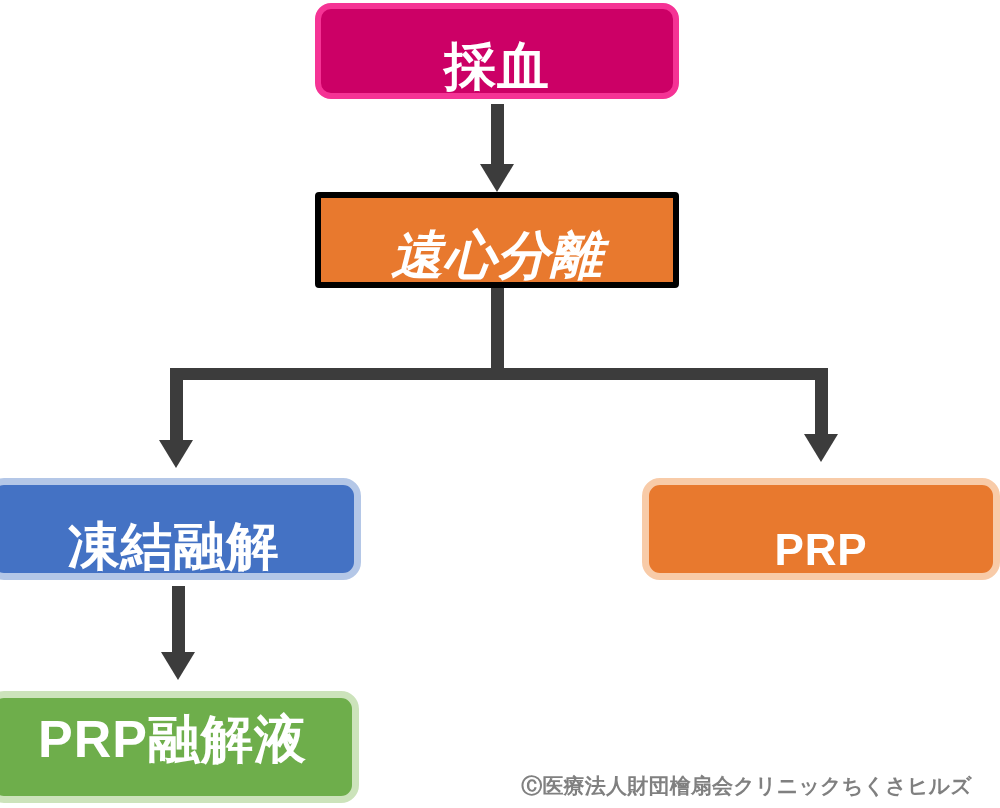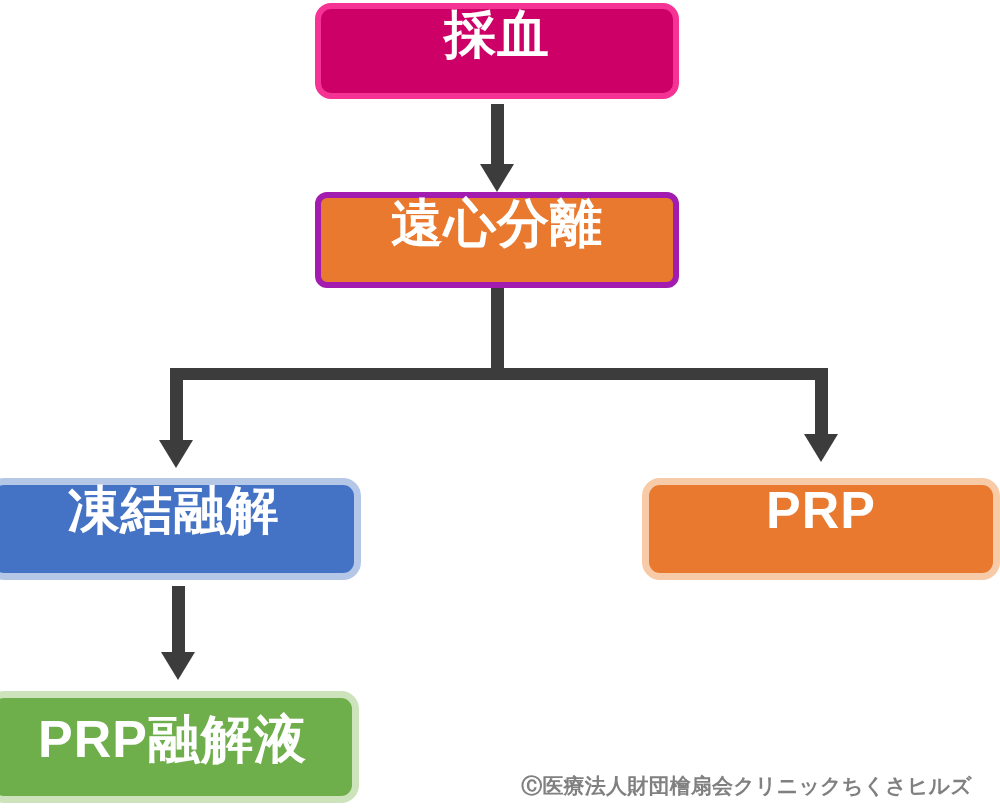--- a/index.html
+++ b/index.html
@@ -16,21 +16,21 @@
     height: 808px;
     background: #ffffff;
     overflow: hidden;
   }
 
   
   .node {
     position: absolute;
     box-sizing: border-box;
     display: flex;
-    align-items: flex-start;
+    align-items: flex-end;
     justify-content: center;
     color: #ffffff;
     font-weight: bold;
     letter-spacing: 0.02em;
     line-height: 1;
     white-space: nowrap;
     user-select: none;
   }
   .node .node-label {
     display: block;
@@ -49,23 +49,24 @@
     font-size: 52px;
   }
 
   
   #node-centrifugation {
     left: 315px;
     top: 192px;
     width: 364px;
     height: 96px;
     background: #E8792E;
-    border: 6px solid #a21caf;
-    border-radius: 12px;
-    font-size: 52px;
+    border: 6px solid #000000;
+    border-radius: 4px;
+    font-size: 52px;
+    font-style: italic;
   }
 
   
   #node-freeze-thaw {
     left: -14px;
     top: 478px;
     width: 375px;
     height: 102px;
     background: #4472C4;
     border: 7px solid #B4C7E7;
@@ -75,21 +76,21 @@
 
   
   #node-prp {
     left: 642px;
     top: 478px;
     width: 358px;
     height: 102px;
     background: #E8792E;
     border: 7px solid #F8CBA8;
     border-radius: 18px;
-    font-size: 52px;
+    font-size: 44px;
   }
 
   
   #node-prp-solution {
     left: -14px;
     top: 691px;
     width: 373px;
     height: 112px;
     background: #6EAE4B;
     border: 7px solid #CCE3BB;

